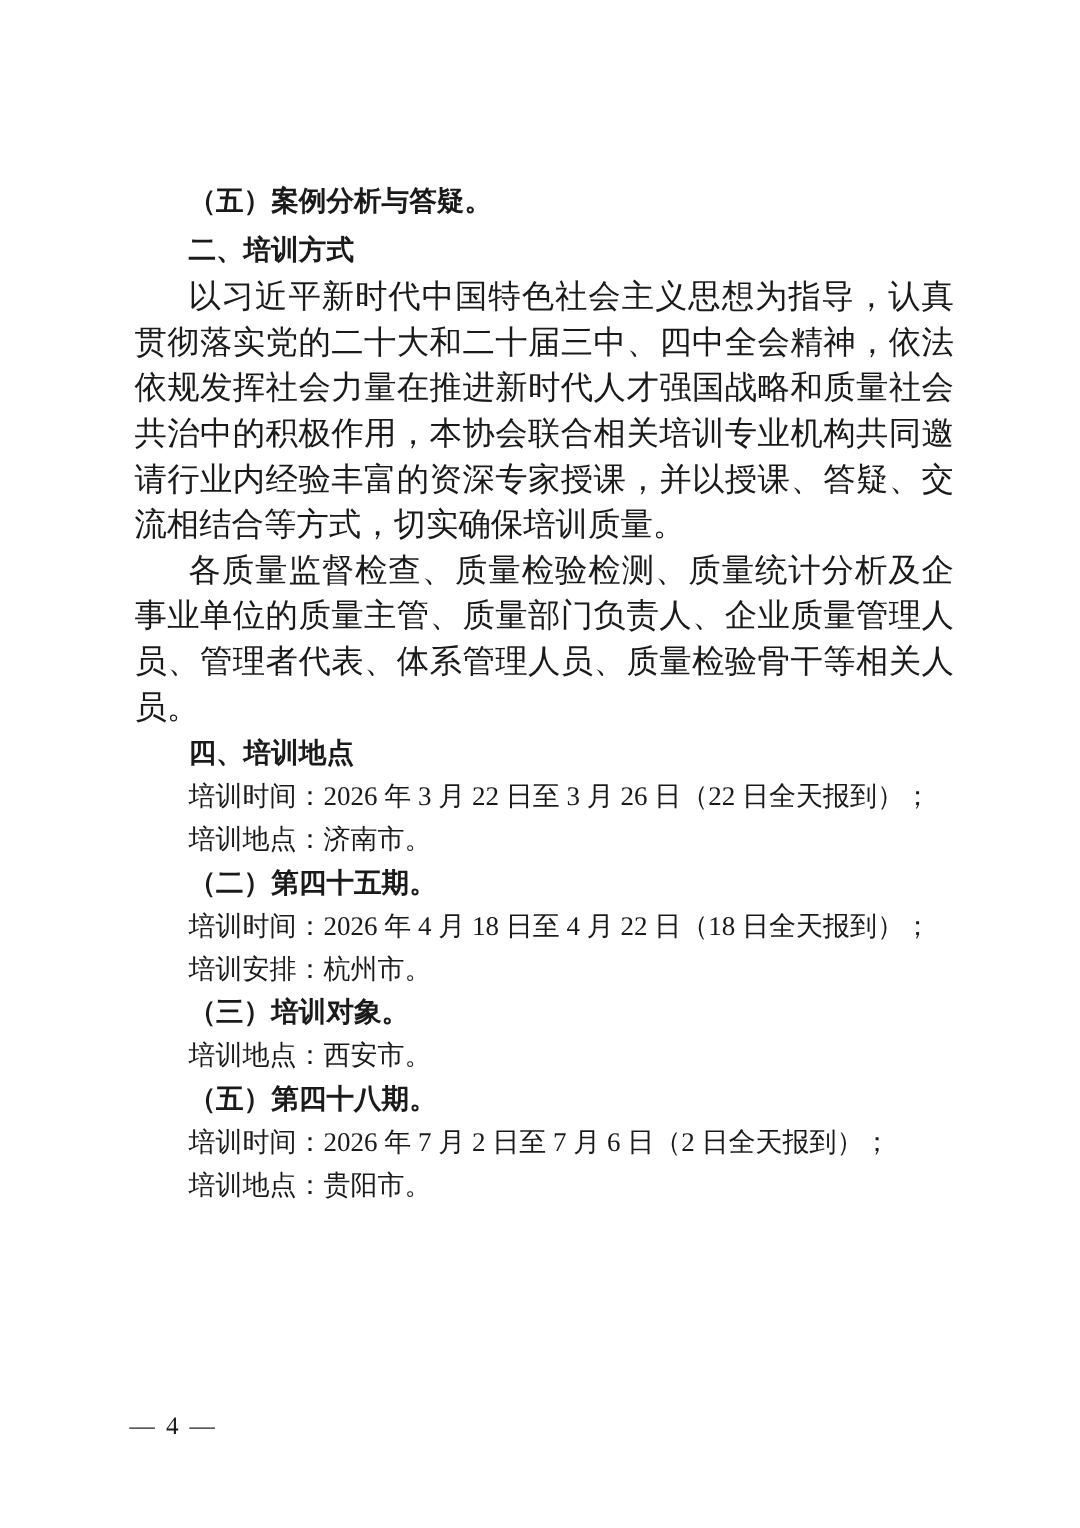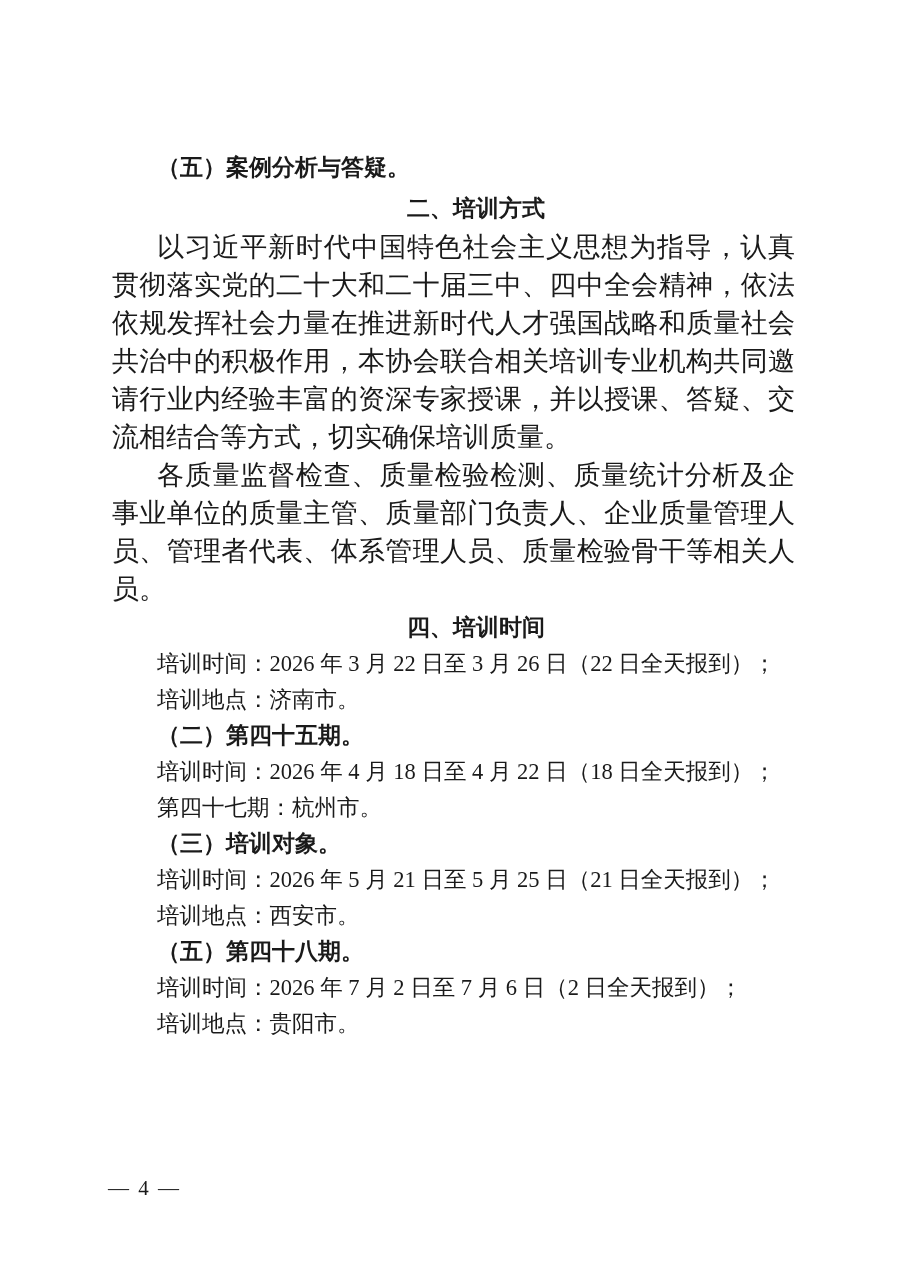--- a/index.html
+++ b/index.html
@@ -29,21 +29,20 @@
   .kai-bold {
     font-family: "Liberation Serif", serif;
     font-weight: bold;
     font-size: 23px;
   }
   
   .hei-bold {
     font-family: "Liberation Sans", sans-serif;
     font-weight: bold;
     font-size: 23px;
-    text-align: center;
   }
   .line-intro { line-height: 40px; }
   .line-h2    { line-height: 40px; }
   .line-h     { line-height: 38px; }
 
   .para {
     font-size: 27px;
     line-height: 38px;
     text-align: justify;
     text-indent: 45px;
@@ -75,36 +74,35 @@
 
     <div class="kai-bold indent line-intro">（五）案例分析与答疑。</div>
 
     <div class="hei-bold indent line-h2">二、培训方式</div>
 
     <div class="para">以习近平新时代中国特色社会主义思想为指导，认真贯彻落实党的二十大和二十届三中、四中全会精神，依法依规发挥社会力量在推进新时代人才强国战略和质量社会共治中的积极作用，本协会联合相关培训专业机构共同邀请行业内经验丰富的资深专家授课，并以授课、答疑、交流相结合等方式，切实确保培训质量。</div>
 
 
     <div class="para">各质量监督检查、质量检验检测、质量统计分析及企事业单位的质量主管、质量部门负责人、企业质量管理人员、管理者代表、体系管理人员、质量检验骨干等相关人员。</div>
 
-    <div class="hei-bold indent line-h">四、培训时间</div>
+    <div class="hei-bold indent line-h">四、培训地点</div>
 
     <div>
       <div class="session-line">培训时间：2026 年 3 月 22 日至 3 月 26 日（22 日全天报到）；</div>
       <div class="session-line">培训地点：济南市。</div>
     </div>
 
     <div>
       <div class="kai-bold indent session-title">（二）第四十五期。</div>
       <div class="session-line">培训时间：2026 年 4 月 18 日至 4 月 22 日（18 日全天报到）；</div>
-      <div class="session-line">第四十七期：杭州市。</div>
+      <div class="session-line">培训安排：杭州市。</div>
     </div>
 
     <div>
       <div class="kai-bold indent session-title">（三）培训对象。</div>
-      <div class="session-line">培训时间：2026 年 5 月 21 日至 5 月 25 日（21 日全天报到）；</div>
       <div class="session-line">培训地点：西安市。</div>
     </div>
 
 
     <div>
       <div class="kai-bold indent session-title">（五）第四十八期。</div>
       <div class="session-line">培训时间：2026 年 7 月 2 日至 7 月 6 日（2 日全天报到）；</div>
       <div class="session-line">培训地点：贵阳市。</div>
     </div>
 

